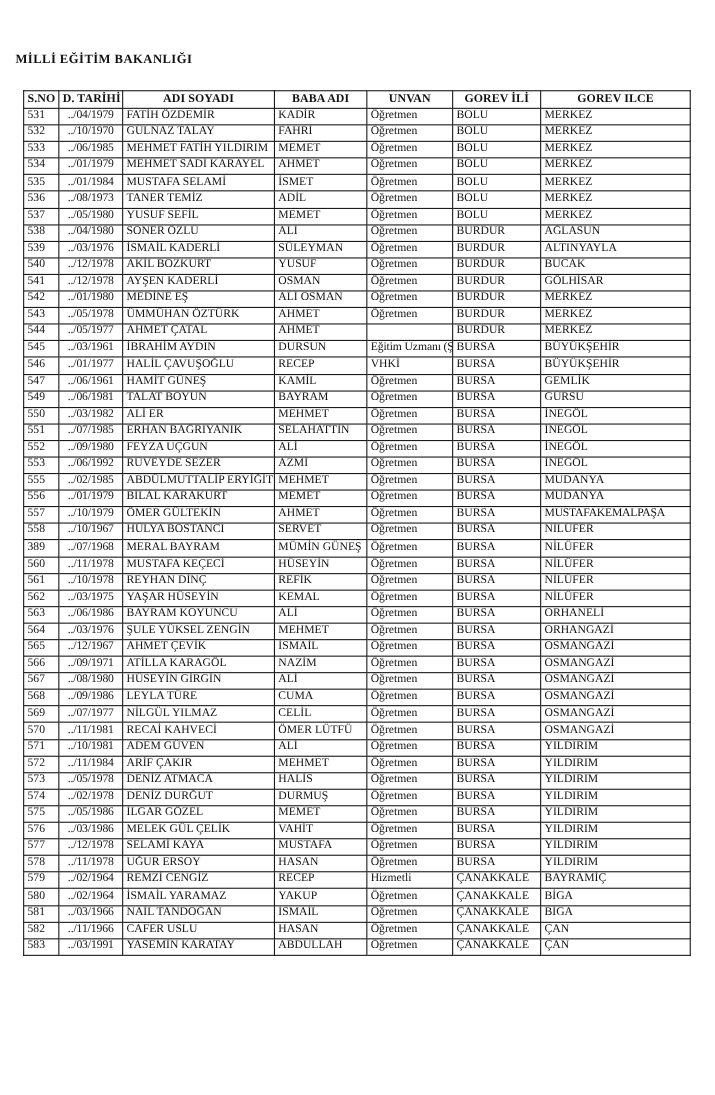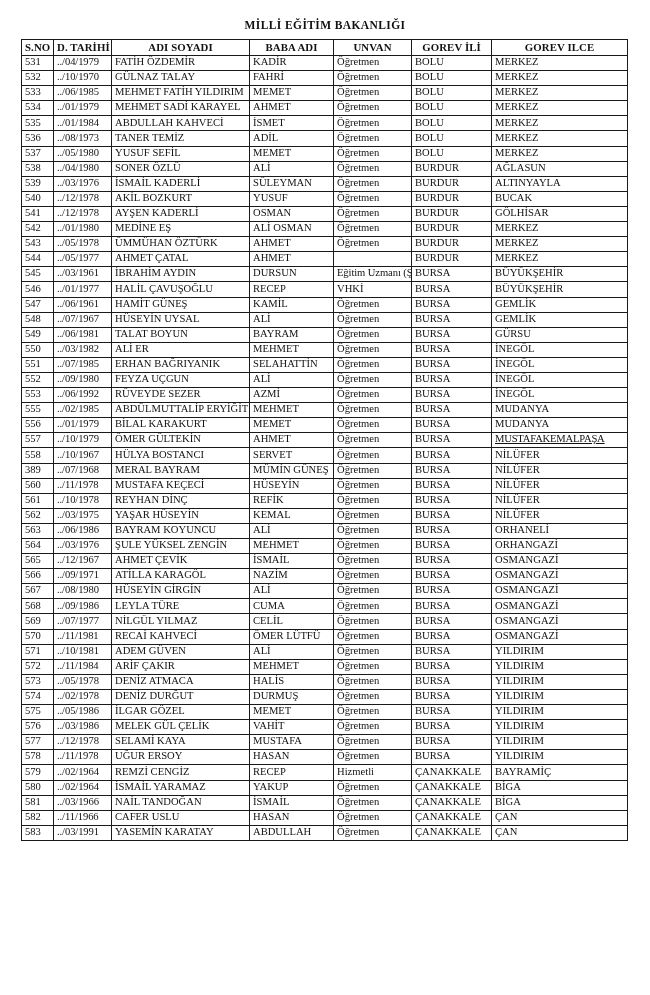--- a/index.html
+++ b/index.html
@@ -14,27 +14,27 @@
     color: #141414;
     overflow: hidden;
   }
   .page {
     position: relative;
     width: 650px;
     height: 995px;
     box-sizing: border-box;
   }
   .doc-title {
-    text-align: center;
+    text-align: left;
     font-family: "Liberation Serif", serif;
     font-size: 11.5px;
     font-weight: bold;
     letter-spacing: 0.4px;
-    margin: 0;
-    padding-top: 19px;
+    margin: 14px;
+    padding-top: 34px;
     padding-bottom: 0;
     color: #111;
   }
   .table-wrap {
     margin: 0 auto;
     padding-top: 8px;
     width: 608px;
   }
   table.reg {
     border-collapse: collapse;
@@ -72,36 +72,36 @@
   col.c-father { width: 84px; }
   col.c-title  { width: 78px; }
   col.c-prov   { width: 80px; }
   col.c-dist   { width: 136px; }
 
   td.sno {
     text-align: left;
     font-size: 10.6px;
   }
   td.dob {
+    text-align: center;
     font-size: 10.4px;
     letter-spacing: -0.1px;
   }
   td.unvan {
     font-size: 10px;
   }
   
   td.tiny {
     font-size: 5.6px;
     letter-spacing: -0.1px;
     padding-left: 2px;
   }
   td.small {
     font-size: 7.1px;
     letter-spacing: -0.2px;
-    text-decoration: underline;
   }
 </style>
 </head>
 <body>
 
 <div class="page">
 
   <div class="doc-title">MİLLİ EĞİTİM BAKANLIĞI</div>
 
   <div class="table-wrap">
@@ -159,21 +159,21 @@
             <td class="dob">../01/1979</td>
             <td>MEHMET SADİ KARAYEL</td>
             <td>AHMET</td>
             <td class="unvan">Öğretmen</td>
             <td>BOLU</td>
             <td>MERKEZ</td>
           </tr>
           <tr>
             <td class="sno">535</td>
             <td class="dob">../01/1984</td>
-            <td>ABDULLAH KAHVECİ</td>
+            <td>MUSTAFA SELAMİ</td>
             <td>İSMET</td>
             <td class="unvan">Öğretmen</td>
             <td>BOLU</td>
             <td>MERKEZ</td>
           </tr>
           <tr>
             <td class="sno">536</td>
             <td class="dob">../08/1973</td>
             <td>TANER TEMİZ</td>
             <td>ADİL</td>
@@ -269,29 +269,20 @@
             <td>RECEP</td>
             <td class="unvan">VHKİ</td>
             <td>BURSA</td>
             <td>BÜYÜKŞEHİR</td>
           </tr>
           <tr>
             <td class="sno">547</td>
             <td class="dob">../06/1961</td>
             <td>HAMİT GÜNEŞ</td>
             <td>KAMİL</td>
-            <td class="unvan">Öğretmen</td>
-            <td>BURSA</td>
-            <td>GEMLİK</td>
-          </tr>
-          <tr>
-            <td class="sno">548</td>
-            <td class="dob">../07/1967</td>
-            <td>HÜSEYİN UYSAL</td>
-            <td>ALİ</td>
             <td class="unvan">Öğretmen</td>
             <td>BURSA</td>
             <td>GEMLİK</td>
           </tr>
           <tr>
             <td class="sno">549</td>
             <td class="dob">../06/1981</td>
             <td>TALAT BOYUN</td>
             <td>BAYRAM</td>
             <td class="unvan">Öğretmen</td>

